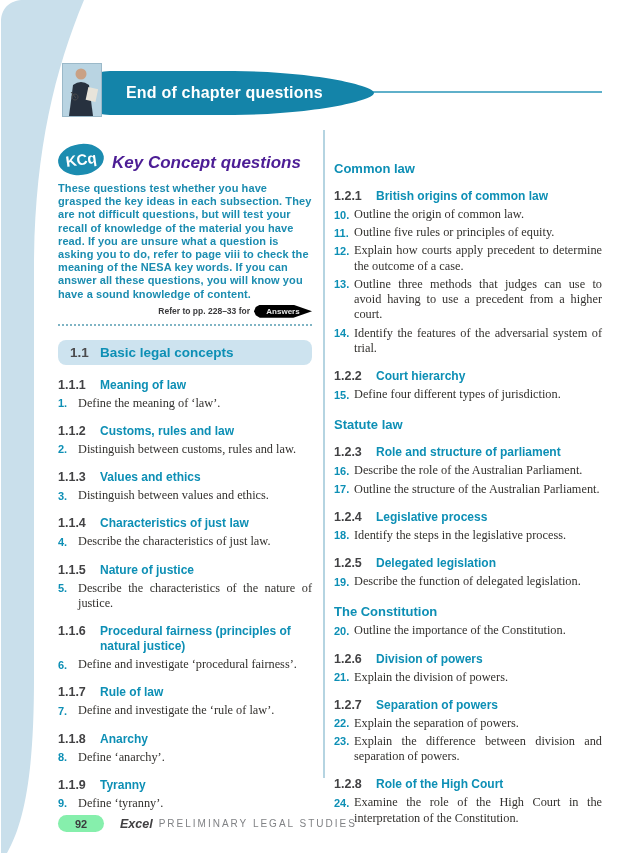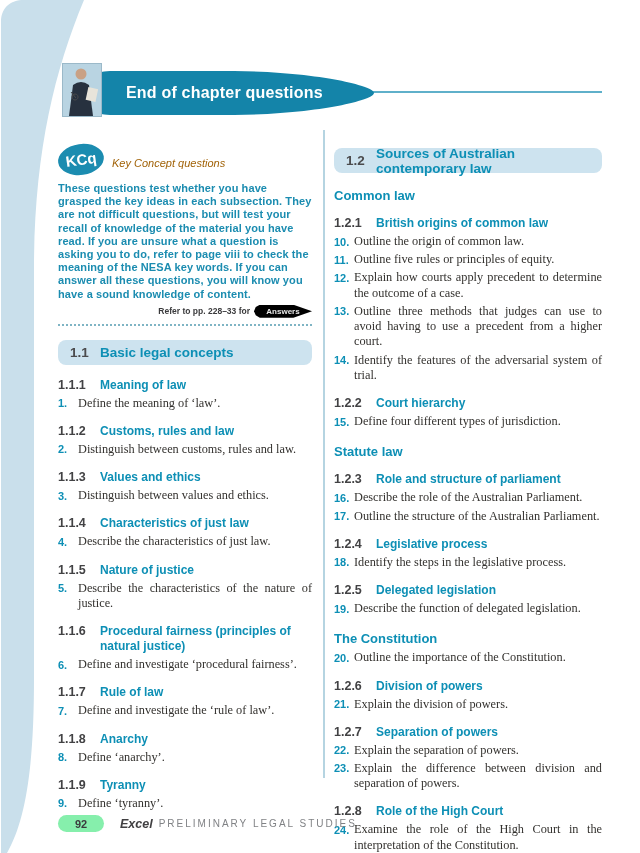--- a/index.html
+++ b/index.html
@@ -30,21 +30,21 @@
   .col-divider { width:2px; background:#b5d4e1; margin:0 9px 0 11px; height:648px; align-self:flex-start; margin-top:-10px; }
   .col-right { width:268px; padding-top:6px; }
   
   .kcq-head { display:flex; align-items:center; gap:8px; margin-top:4px; }
   .kcq-badge {
     width:46px; height:31px; background:#1b8cb0; border-radius:50%;
     display:flex; align-items:center; justify-content:center;
     color:#ffffff; font-size:15px; font-weight:bold; transform:rotate(-8deg);
     flex-shrink:0;
   }
-  .kcq-title { font-size:11px; font-weight:normal; font-style:italic; color:#a16207; padding-top:6px; }
+  .kcq-title { font-size:17px; font-weight:bold; font-style:italic; color:#4c1d95; padding-top:6px; }
   .kcq-intro {
     margin-top:7px; color:#1b8cb0; font-size:11px; font-weight:bold; line-height:1.2;
     letter-spacing:0.1px;
   }
   .refer-row { display:flex; justify-content:flex-end; align-items:center; gap:4px; margin-top:4px; }
   .refer-text { font-size:8.5px; font-weight:bold; color:#3a3a3c; }
   .answers-chip {
     display:inline-block; background:#000000; color:#e8e8e8; font-size:8px; font-weight:bold;
     width:58px; height:13px; line-height:13px; text-align:center;
     clip-path:polygon(0 50%, 3% 18%, 10% 0, 68% 0, 100% 50%, 68% 100%, 10% 100%, 3% 82%);
@@ -194,24 +194,20 @@
             <span class="sub-title">Tyranny</span>
           </div>
           <div class="question">
             <span class="q-num">9.</span>
             <span class="q-text">Define ‘tyranny’.</span>
           </div>
         </div>
       <div class="col-divider"></div>
       <div class="col-right" id="col-right">
 
-      <div class="section-header">
-            <span class="sec-num">1.2</span>
-            <span class="sec-title">Sources of Australian contemporary law</span>
-          </div>
           <h3 class="group-heading">Common law</h3>
           <div class="subsection">
             <span class="sub-num">1.2.1</span>
             <span class="sub-title">British origins of common law</span>
           </div>
           <div class="question">
             <span class="q-num">10.</span>
             <span class="q-text">Outline the origin of common law.</span>
           </div>
           <div class="question">

